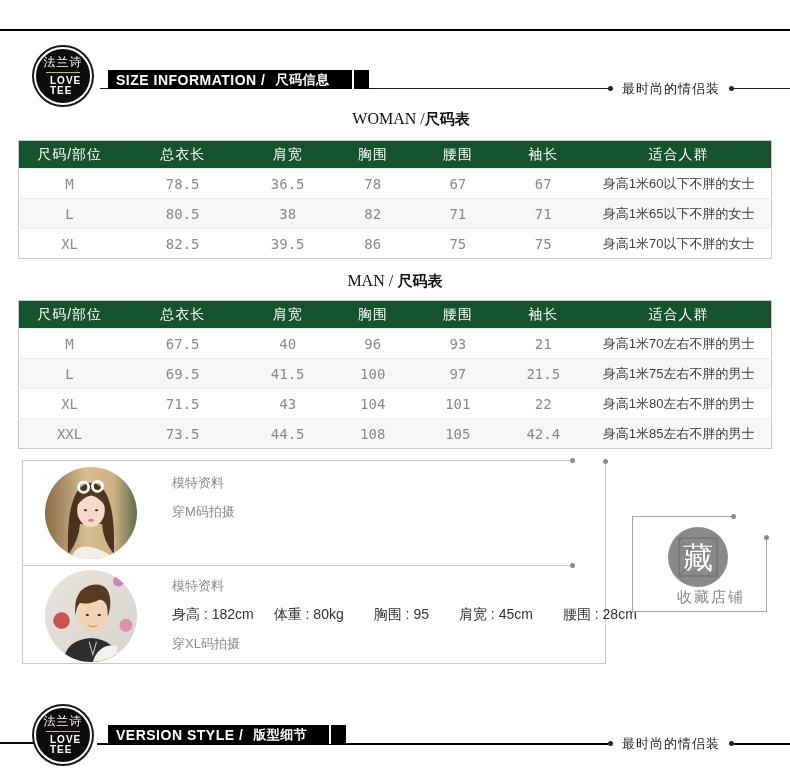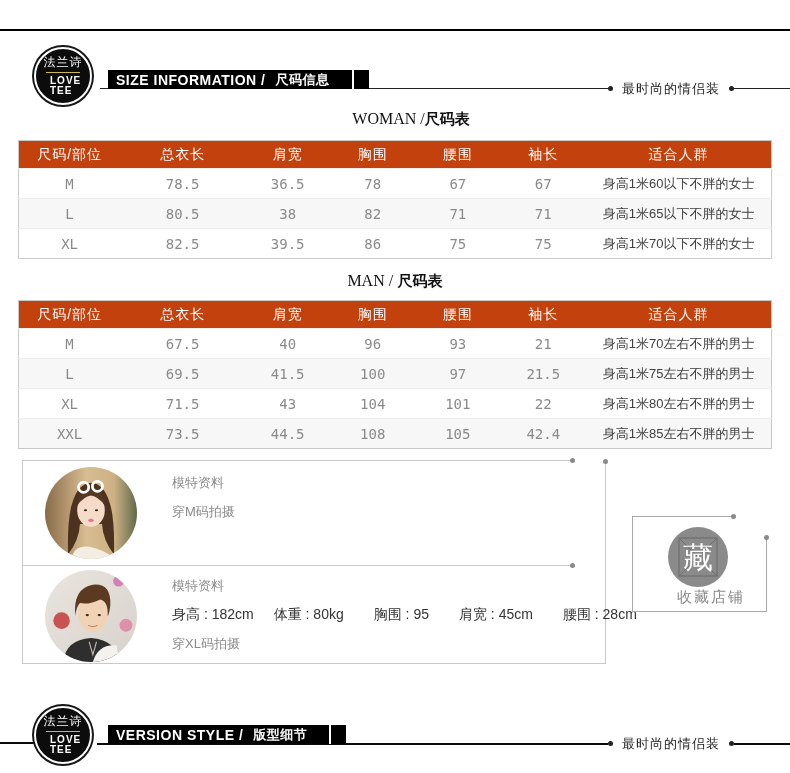--- a/index.html
+++ b/index.html
@@ -37,21 +37,21 @@
   .tbl-title { position:absolute; left:0; width:790px; text-align:center; color:#111; }
   .tbl-title .en { font-family:"Liberation Serif", serif; font-size:16px; }
   .tbl-title .cn { font-size:15px; font-weight:bold; }
 
   
   table.size { position:absolute; left:18px; width:754px; border-collapse:collapse; table-layout:fixed;
                border:1px solid #c9c9c9; }
   table.size col.c1{width:13.5%} table.size col.c2{width:16.6%} table.size col.c3{width:11.3%}
   table.size col.c4{width:11.3%} table.size col.c5{width:11.3%} table.size col.c6{width:11.4%}
   table.size col.c7{width:24.6%}
-  table.size thead th { background:#c2410c; color:#fff; font-weight:normal; font-size:14px; height:28px; letter-spacing:1px; }
+  table.size thead th { background:#14532d; color:#fff; font-weight:normal; font-size:14px; height:28px; letter-spacing:1px; }
   table.size tbody td { height:30px; text-align:center; font-family:"DejaVu Sans Mono", monospace;
                         font-size:14px; color:#8a8a8a; border-top:1px solid #ededed; }
   table.size tbody td.desc { font-family:"Liberation Sans", sans-serif; font-size:13px; color:#3f3f3f; }
   table.size tbody tr:nth-child(even) td { background:#f7f7f7; }
 
   
   .hline, .vline { position:absolute; background:#c9c9c9; }
   .hline { height:1px; } .vline { width:1px; }
   .gdot { position:absolute; width:5px; height:5px; border-radius:50%; background:#8a8a8a; }
 

